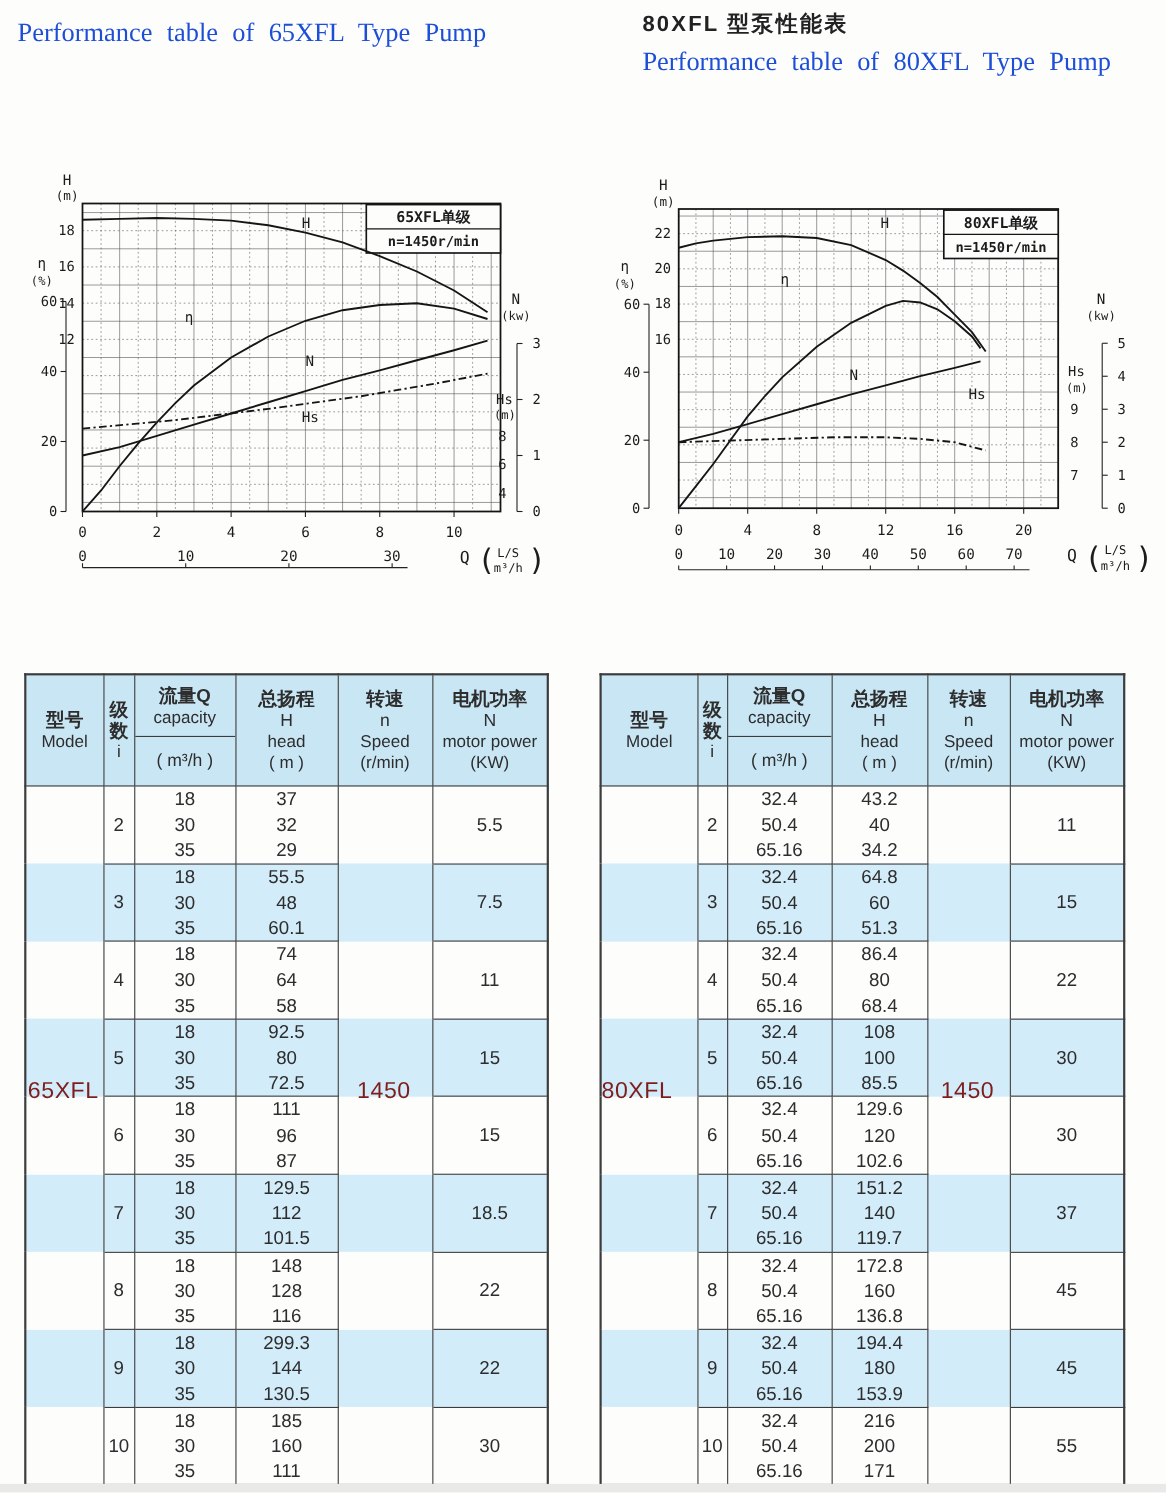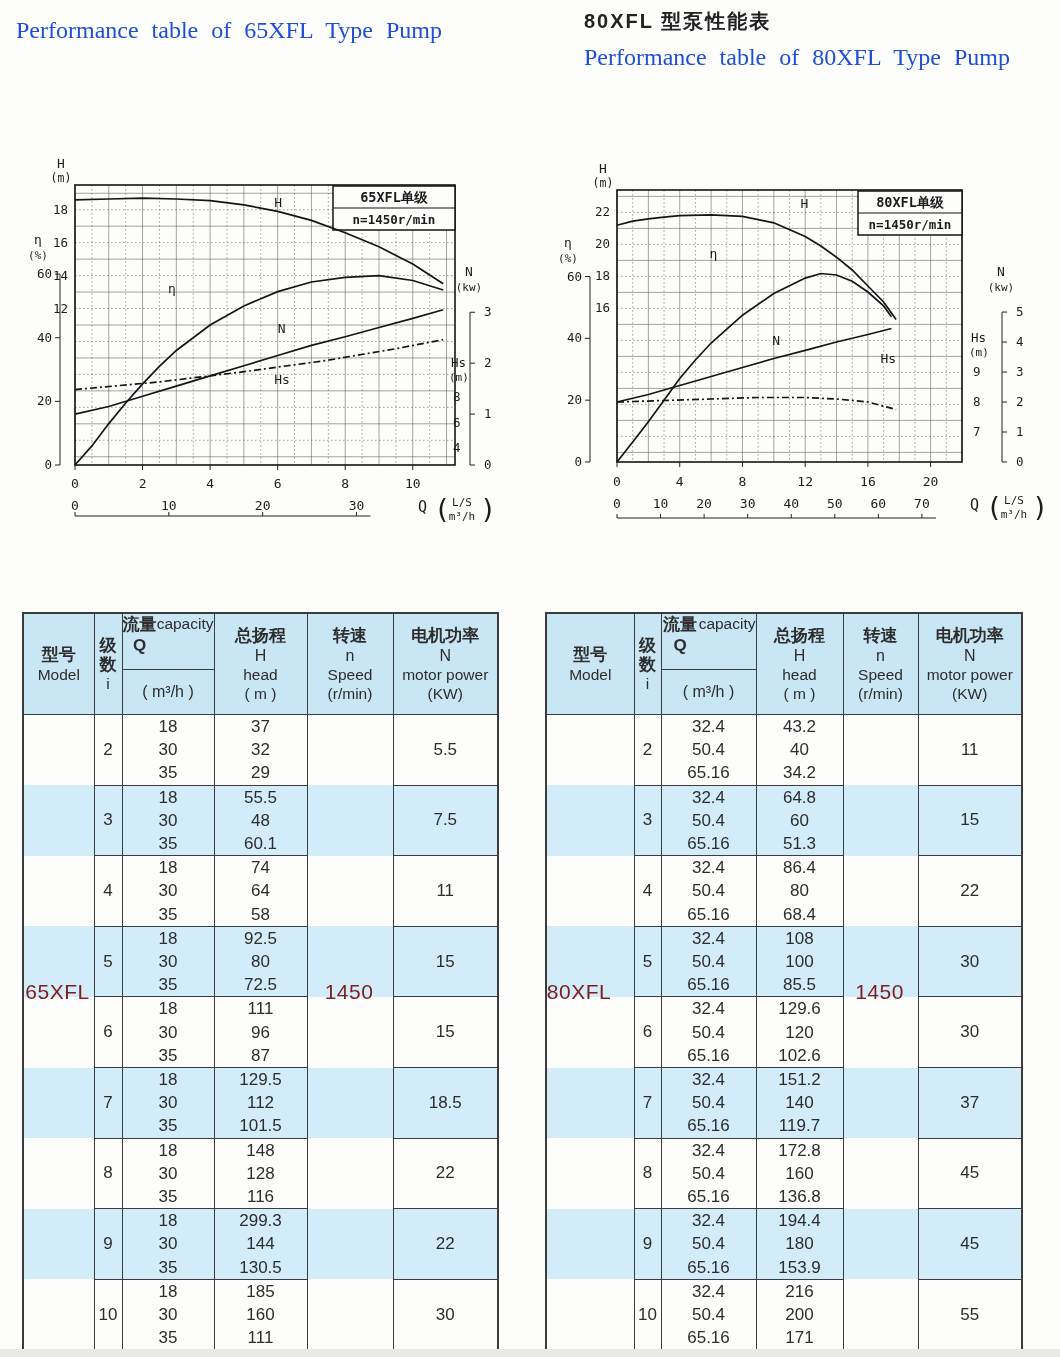--- a/index.html
+++ b/index.html
@@ -16,21 +16,21 @@
   table.perf{border-collapse:collapse;table-layout:fixed;color:var(--txt);border:2px solid var(--bd);}
   table.perf th, table.perf td{border:1px solid var(--bd);text-align:center;padding:0;vertical-align:middle;}
   table.perf thead th{background:var(--hdr);font-weight:normal;height:100px;}
   table.perf tbody tr{height:70px;}
   table.perf tbody tr.shaded td{background:var(--stripe);}
   table.perf tbody td{font-size:17px;}
   table.perf td.nb{border-top:none;border-bottom:none;}
   .zh{font-size:17px;font-weight:bold;line-height:21px;}
   .sym{font-size:16px;line-height:19px;}
   .en{font-size:15.5px;line-height:19px;}
-  .cap-top{height:55px;border-bottom:1px solid var(--bd);display:flex;flex-direction:row;justify-content:center;}
+  .cap-top{height:55px;border-bottom:1px solid var(--bd);display:flex;flex-direction:column;justify-content:center;}
   .cap-bot{height:44px;display:flex;align-items:center;justify-content:center;font-size:16px;}
   td.lines div{line-height:23.2px;}
   .ovl{position:absolute;font-size:21px;color:#7f1d1d;transform:translateY(-50%);text-align:center;letter-spacing:.5px;}
   .footer-strip{position:absolute;left:0;right:0;bottom:0;height:8px;background:#e9e9e7;}
 </style>
 </head>
 <body>
 
 <div class="page">
 

